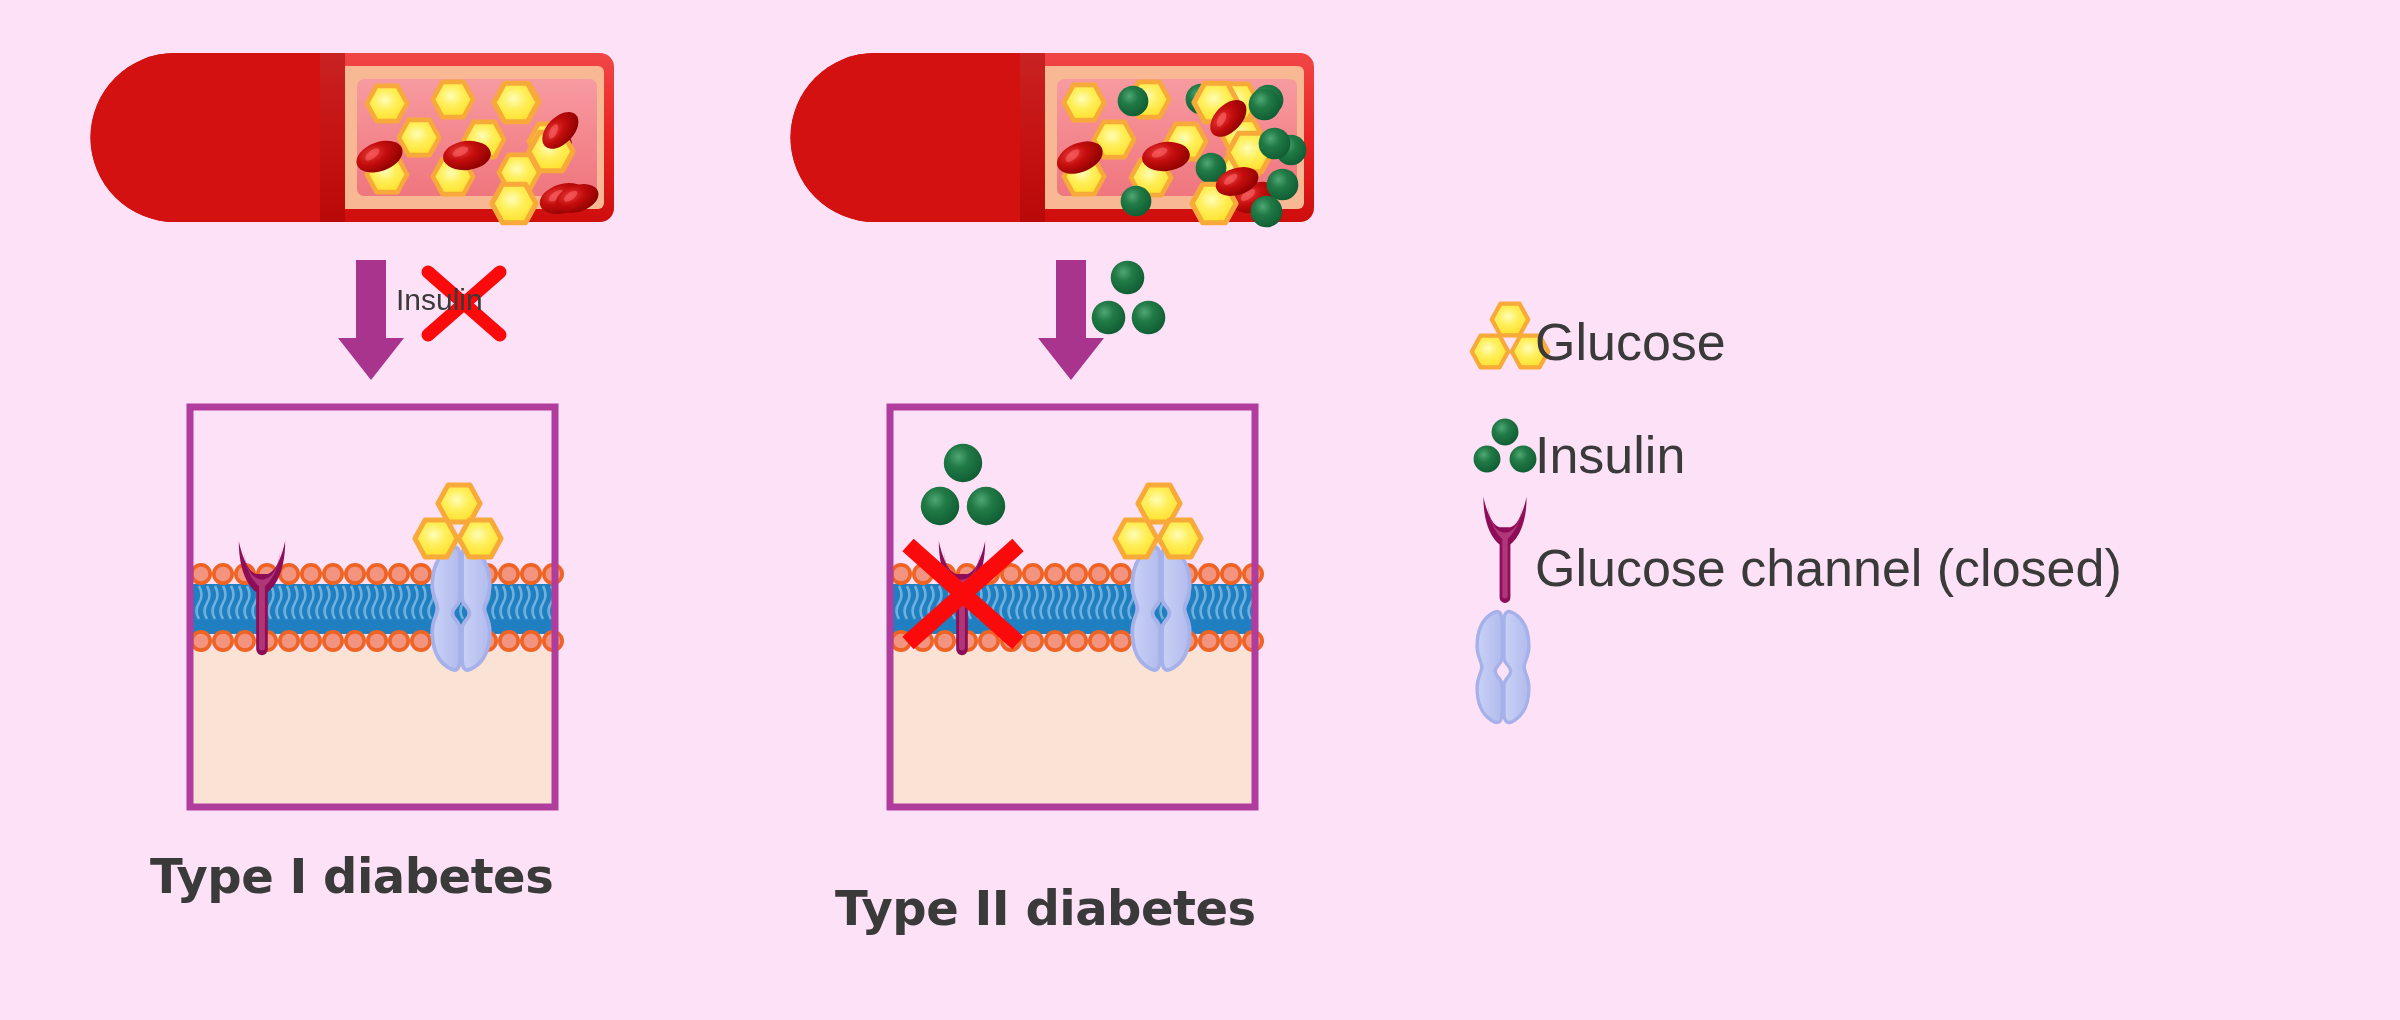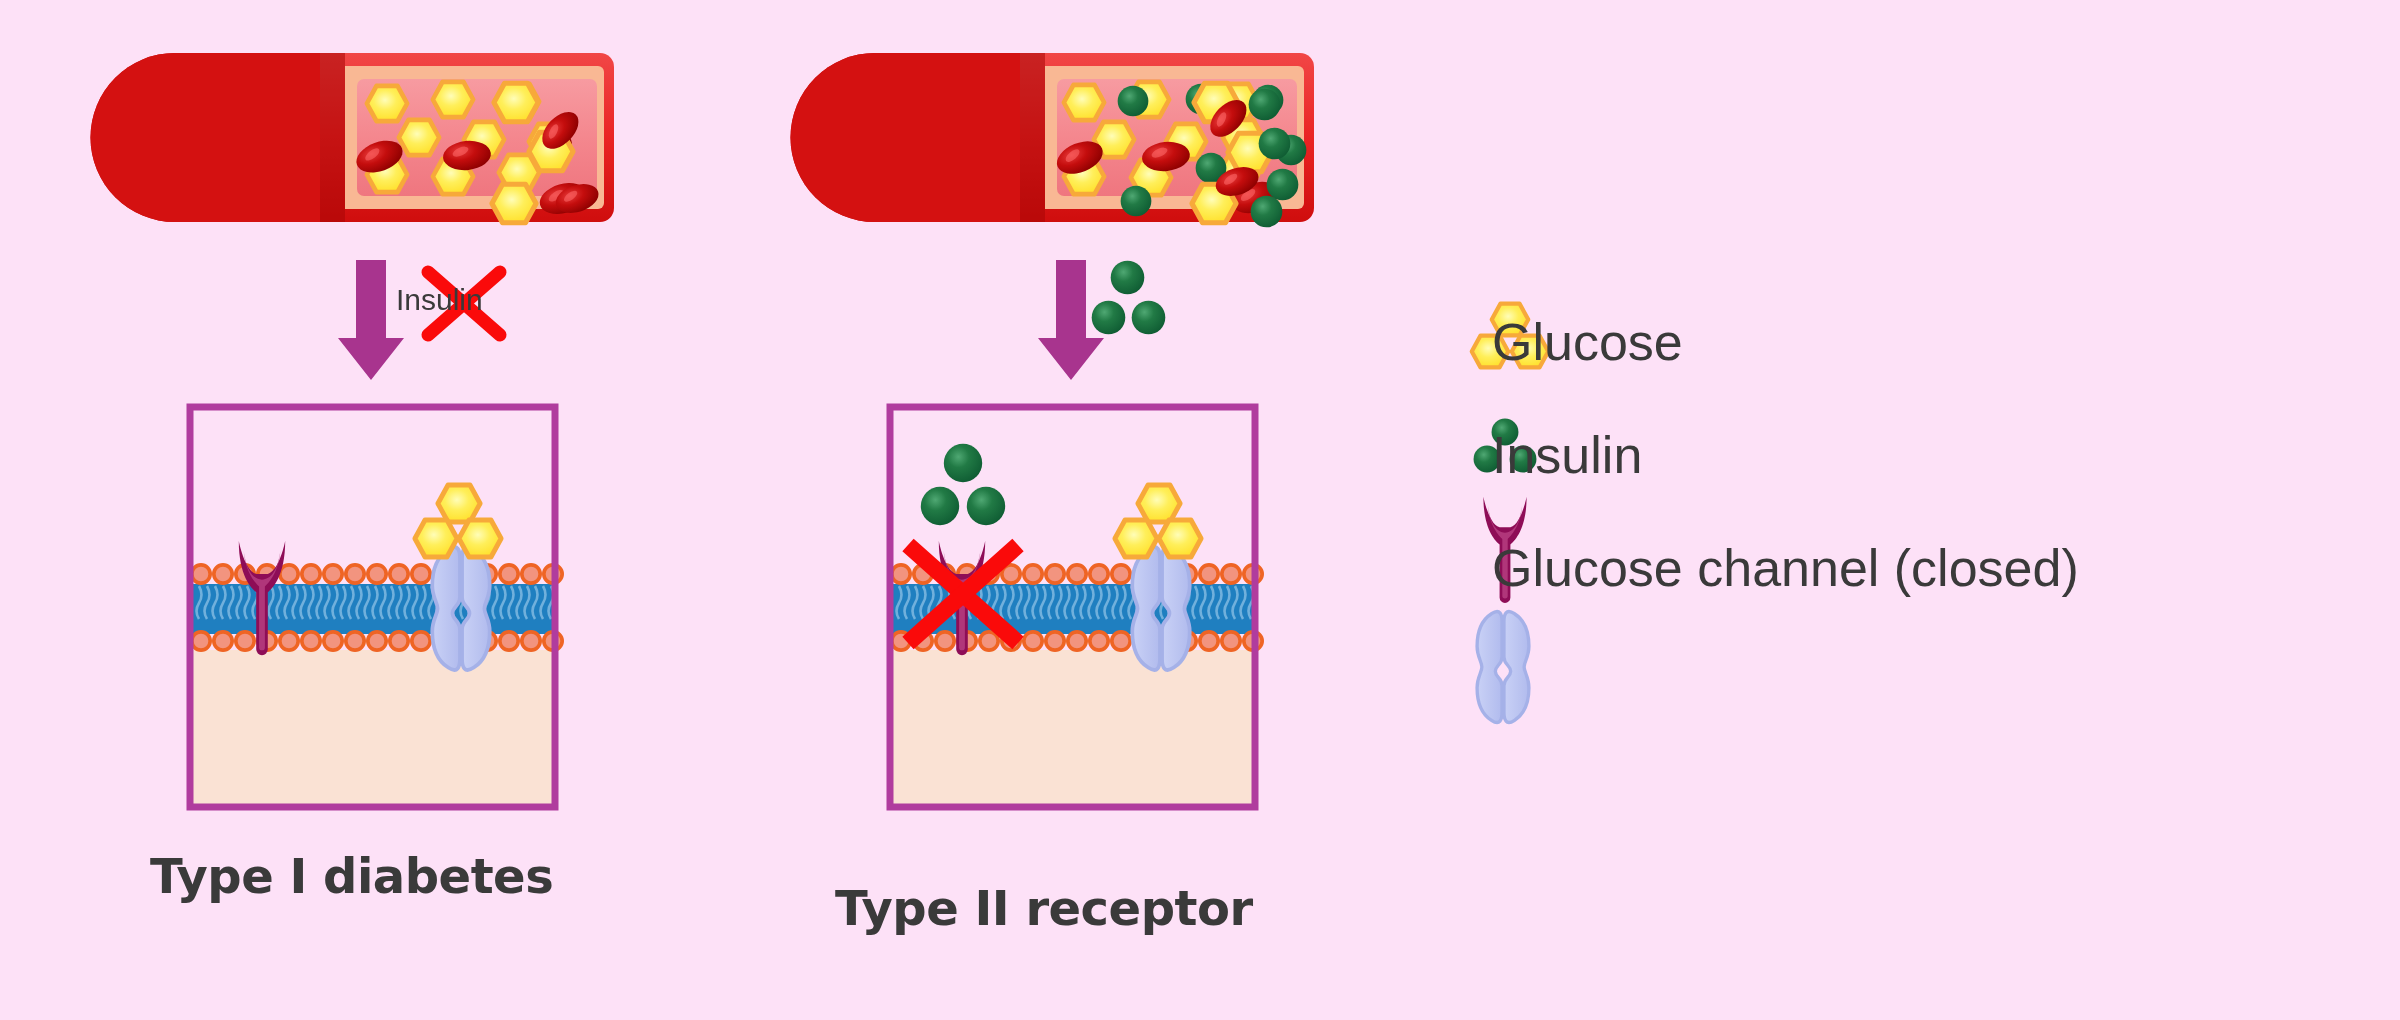--- a/index.html
+++ b/index.html
@@ -26,21 +26,21 @@
 
   
   .insulin-word{
     font-family:"Liberation Sans", sans-serif;
     font-size:30px;
     color:#3a3a3a;
     white-space:nowrap;
   }
 
   
-  .legend{position:absolute;left:1387px;top:285px;width:880px;}
+  .legend{position:absolute;left:1430px;top:285px;width:880px;}
   .legend-row{
     display:flex;align-items:center;
     height:113px;
   }
   .legend-icon{
     width:90px;flex:0 0 90px;
     display:flex;align-items:center;justify-content:center;
   }
   .legend-label{
     font-family:"Liberation Sans", sans-serif;
@@ -463,21 +463,21 @@
       <g>
         <use href="#symChannel" x="1474" y="607" width="58" height="120"></use>
       </g>
     </g>
   </svg>
 
   <div class="abs insulin-word" style="left:396px;top:283px;">Insulin</div>
 
   <div class="abs panel-title" style="left:150px;top:848px;">Type I diabetes</div>
 
-  <div class="abs panel-title" style="left:835px;top:880px;">Type II receptor</div>
+  <div class="abs panel-title" style="left:835px;top:880px;">Type II diabetes</div>
 
   <div class="legend">
     <div class="legend-row">
       <div class="legend-icon"></div>
       <div class="legend-label">Glucose</div>
     </div>
     <div class="legend-row">
       <div class="legend-icon"></div>
       <div class="legend-label">Insulin</div>
     </div>

